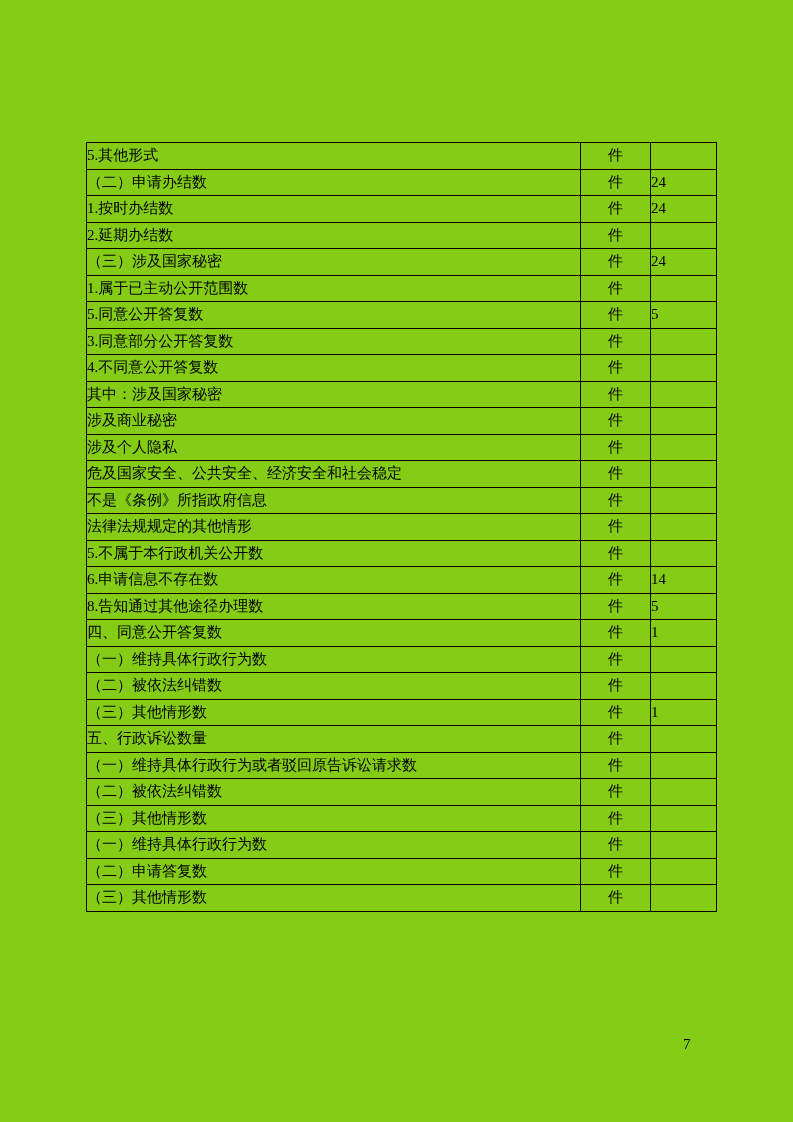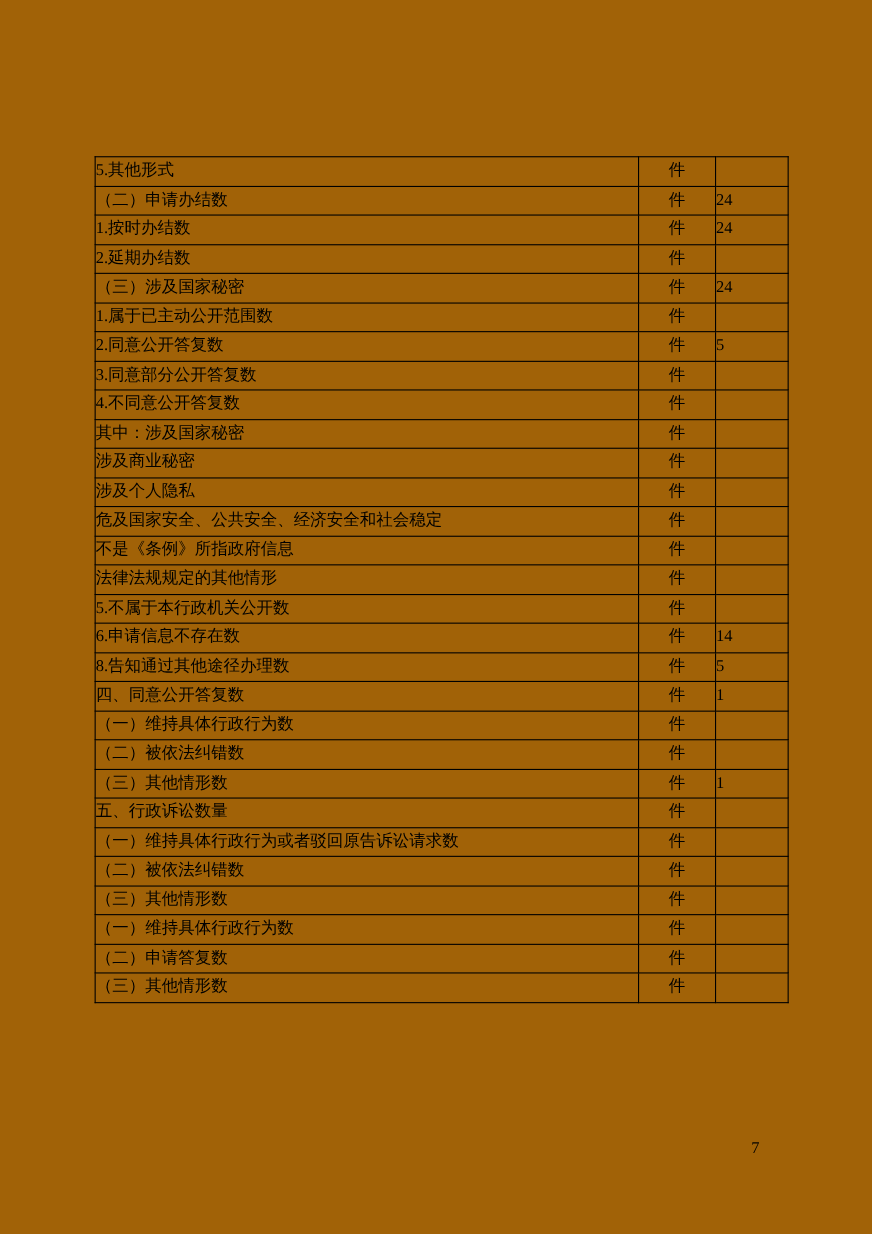--- a/index.html
+++ b/index.html
@@ -8,21 +8,21 @@
     height: 1122px;
     background: #fefefe;
     position: relative;
     font-family: "Liberation Serif", "DejaVu Serif", serif;
     color: #000;
     overflow: hidden;
   }
   .page {
     position: absolute;
     inset: 0;
-    background: #a16207;
+    background: #84cc16;
   }
   table.report-table {
     position: absolute;
     left: 86px;
     top: 142px;
     width: 630px;
     border-collapse: collapse;
     table-layout: fixed;
   }
   table.report-table td {
@@ -88,21 +88,21 @@
           <td class="label-cell indent-1">（三）涉及国家秘密</td>
           <td class="unit-cell">件</td>
           <td class="value-cell">24</td>
         </tr>
         <tr>
           <td class="label-cell indent-2">1.属于已主动公开范围数</td>
           <td class="unit-cell">件</td>
           <td class="value-cell"></td>
         </tr>
         <tr>
-          <td class="label-cell indent-2">2.同意公开答复数</td>
+          <td class="label-cell indent-2">5.同意公开答复数</td>
           <td class="unit-cell">件</td>
           <td class="value-cell">5</td>
         </tr>
         <tr>
           <td class="label-cell indent-2">3.同意部分公开答复数</td>
           <td class="unit-cell">件</td>
           <td class="value-cell"></td>
         </tr>
         <tr>
           <td class="label-cell indent-2">4.不同意公开答复数</td>

